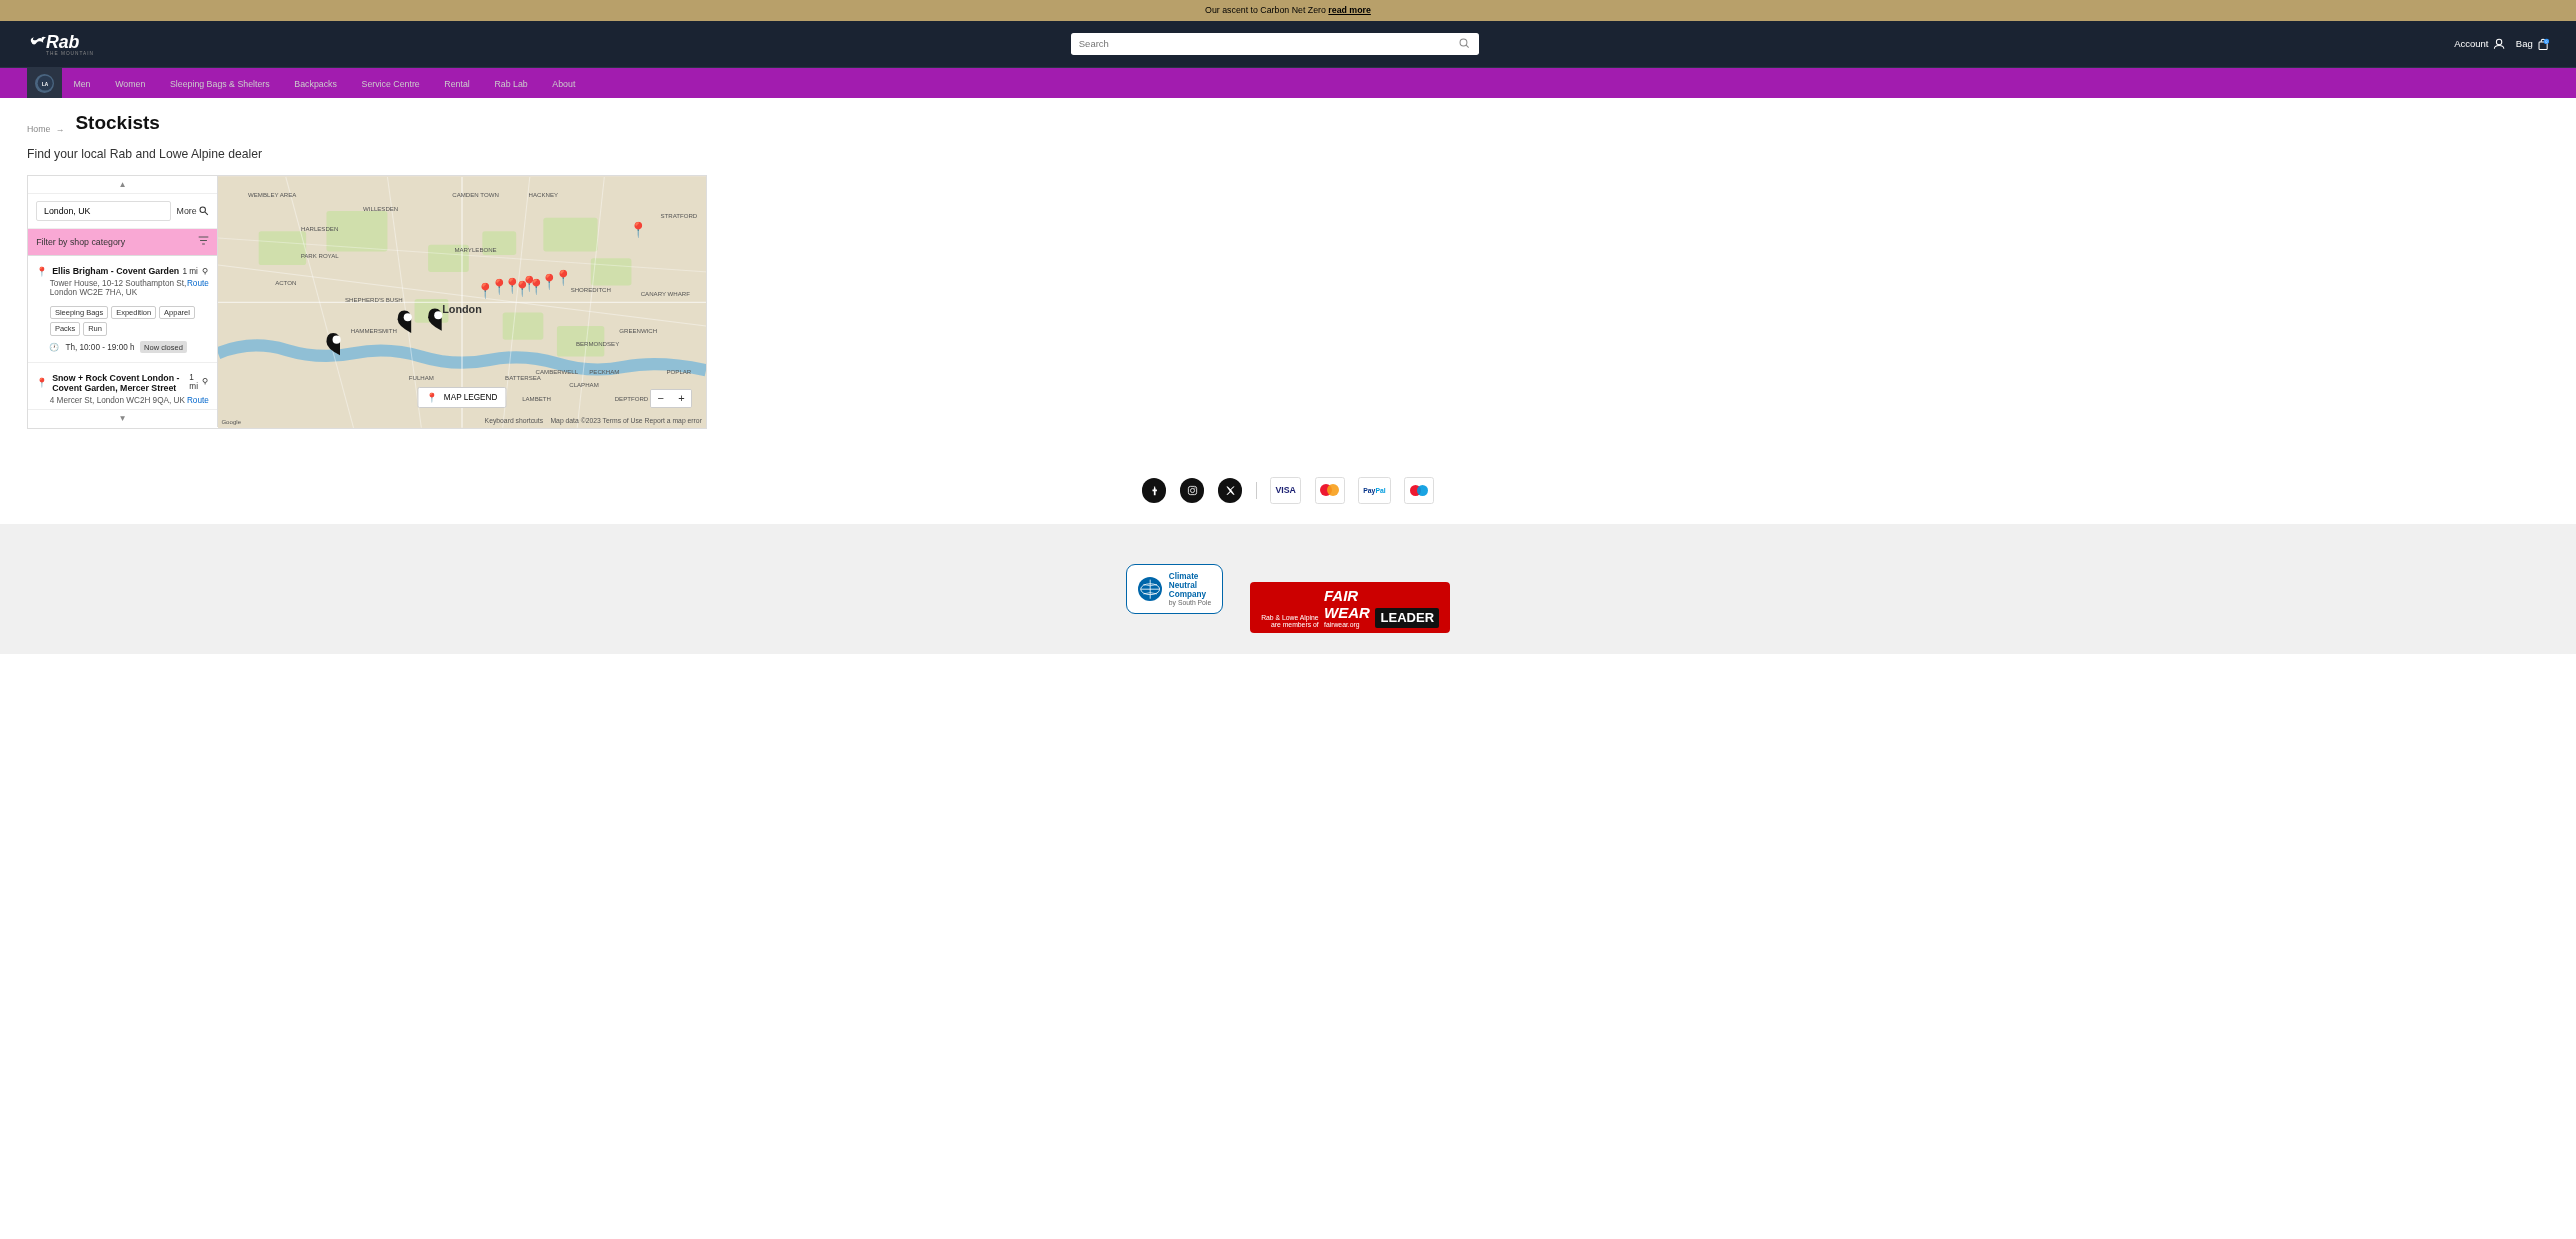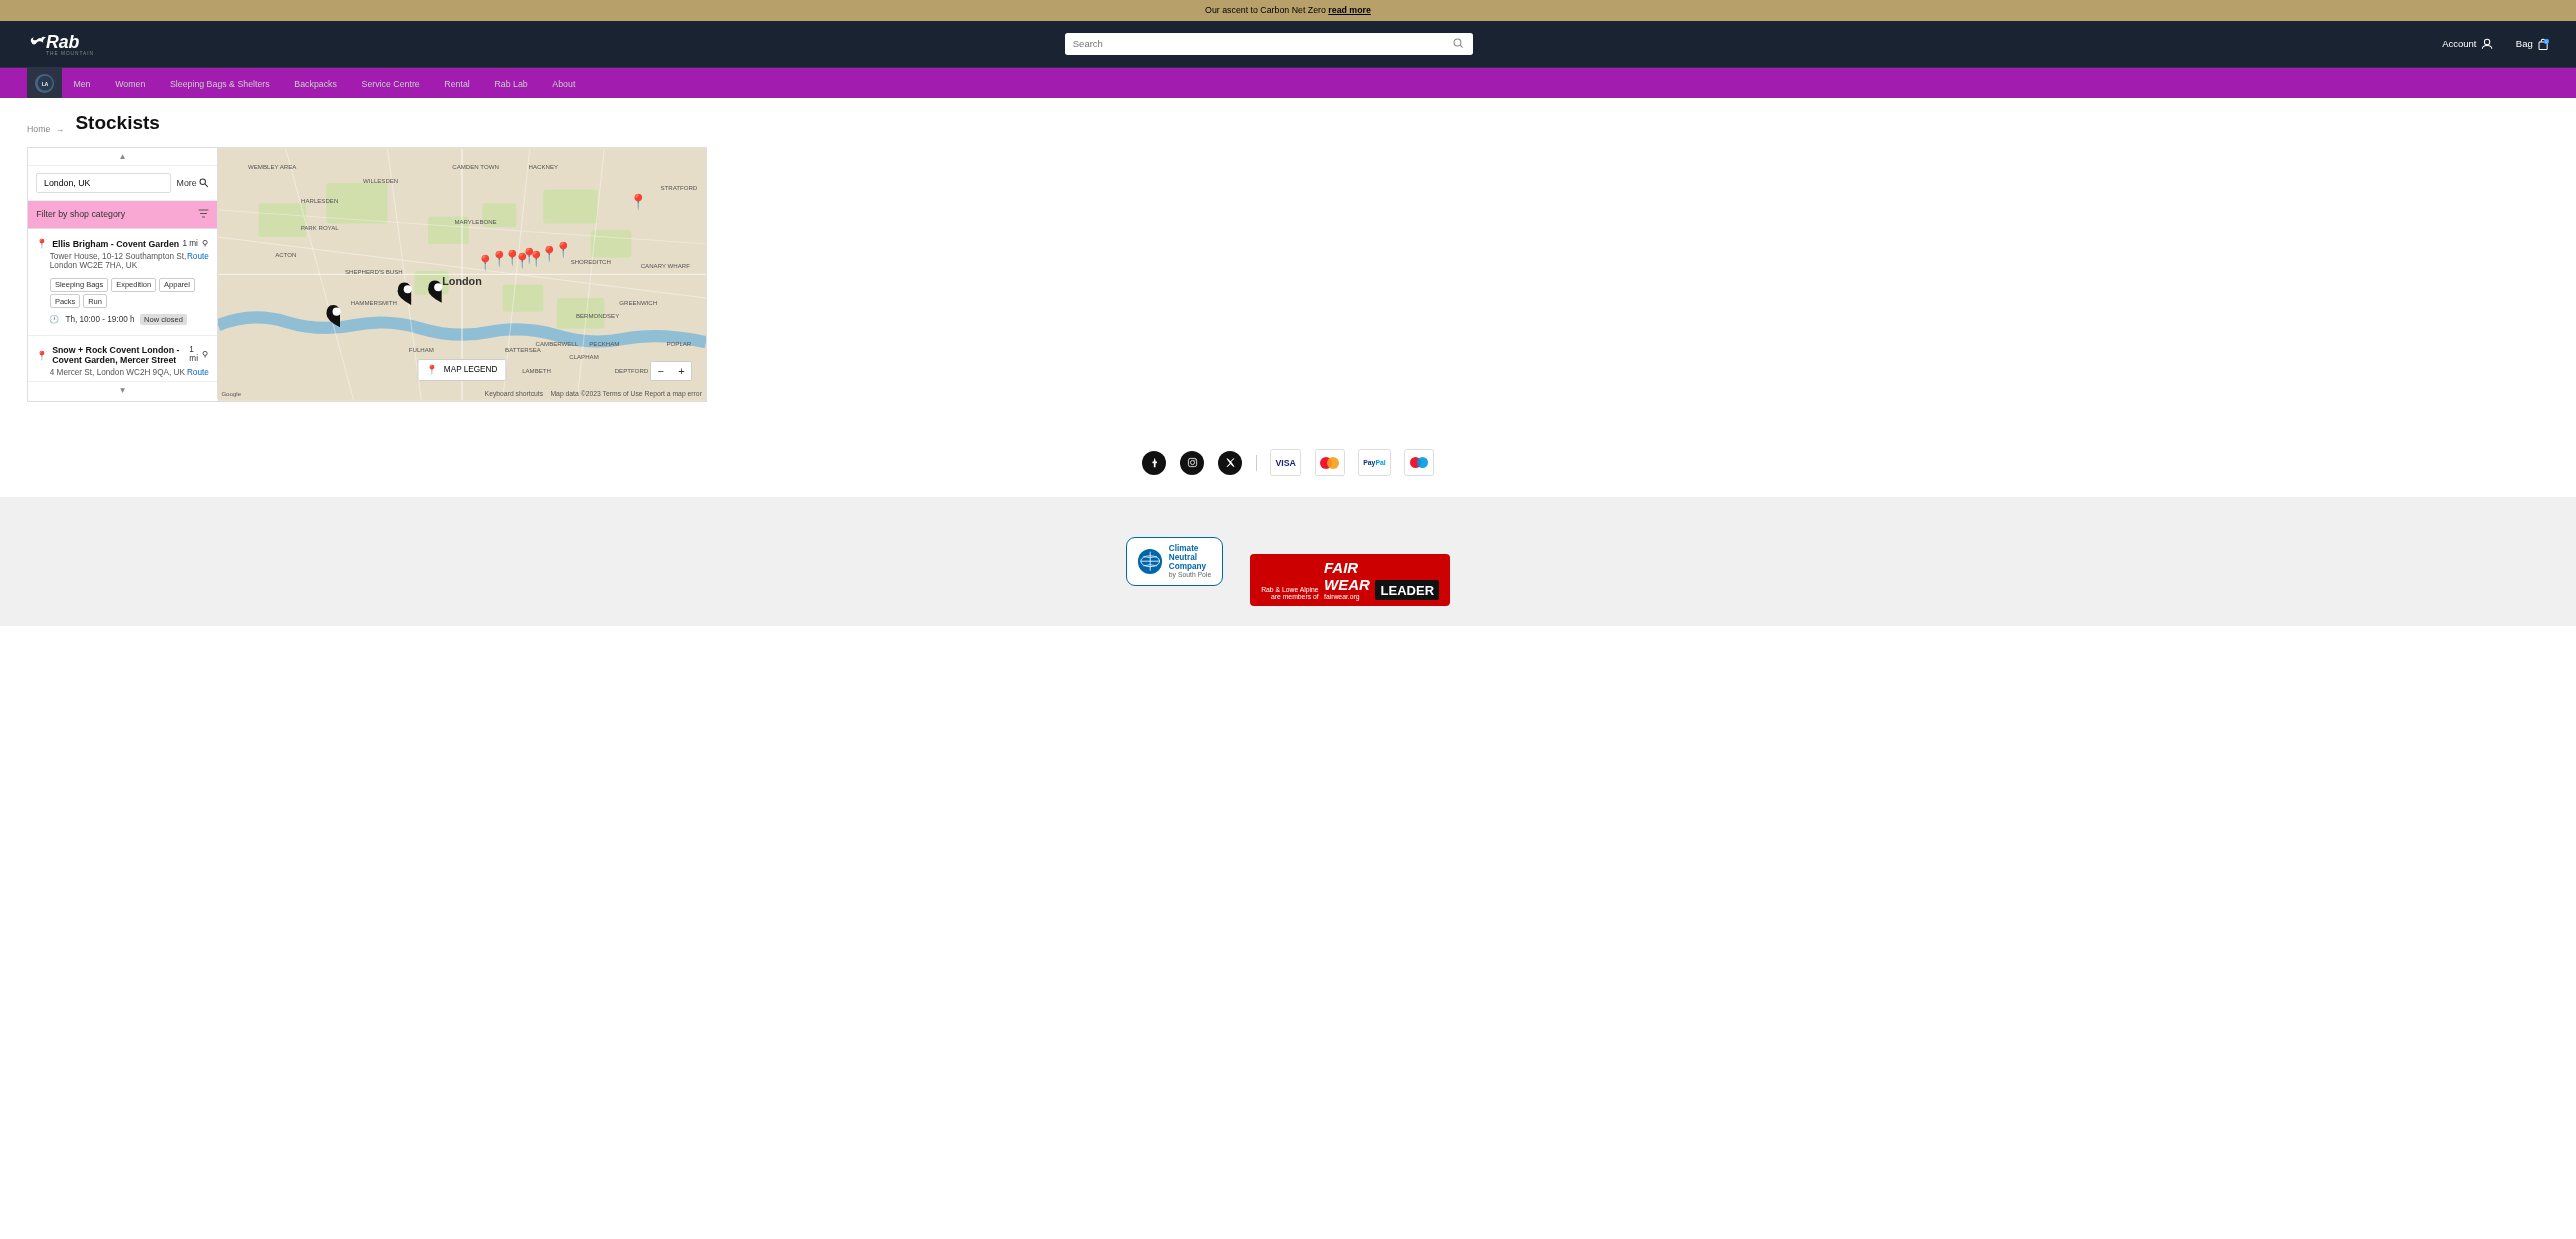--- a/index.html
+++ b/index.html
@@ -41,21 +41,21 @@
     }
     .search-bar input {
       border: none;
       outline: none;
       flex: 1;
       font-size: 9.5px;
     }
     .header-actions {
       display: flex;
       align-items: center;
-      gap: 23px;
+      gap: 11px;
       color: white;
     }
     .header-action-item {
       display: flex;
       align-items: center;
       gap: 4.1px;
       color: white;
       cursor: pointer;
       font-size: 9.5px;
     }
@@ -483,20 +483,21 @@
   </nav>
 </div>
 
 <div class="breadcrumb-section">
   <span class="breadcrumb-home">Home</span>
   <span class="breadcrumb-arrow">→</span>
   <span class="page-title">Stockists</span>
 </div>
 
 <div class="main-content">
+  <div class="find-dealer-text">Find your local Rab and Lowe Alpine dealer</div>
 
   <div class="stockist-layout">
 
     <div class="left-panel">
       <div class="scroll-handle-top">
         <span class="scroll-arrow">▲</span>
       </div>
 
       <div class="location-search-row">
         <input type="text" class="location-search-input" value="London, UK" style="">

